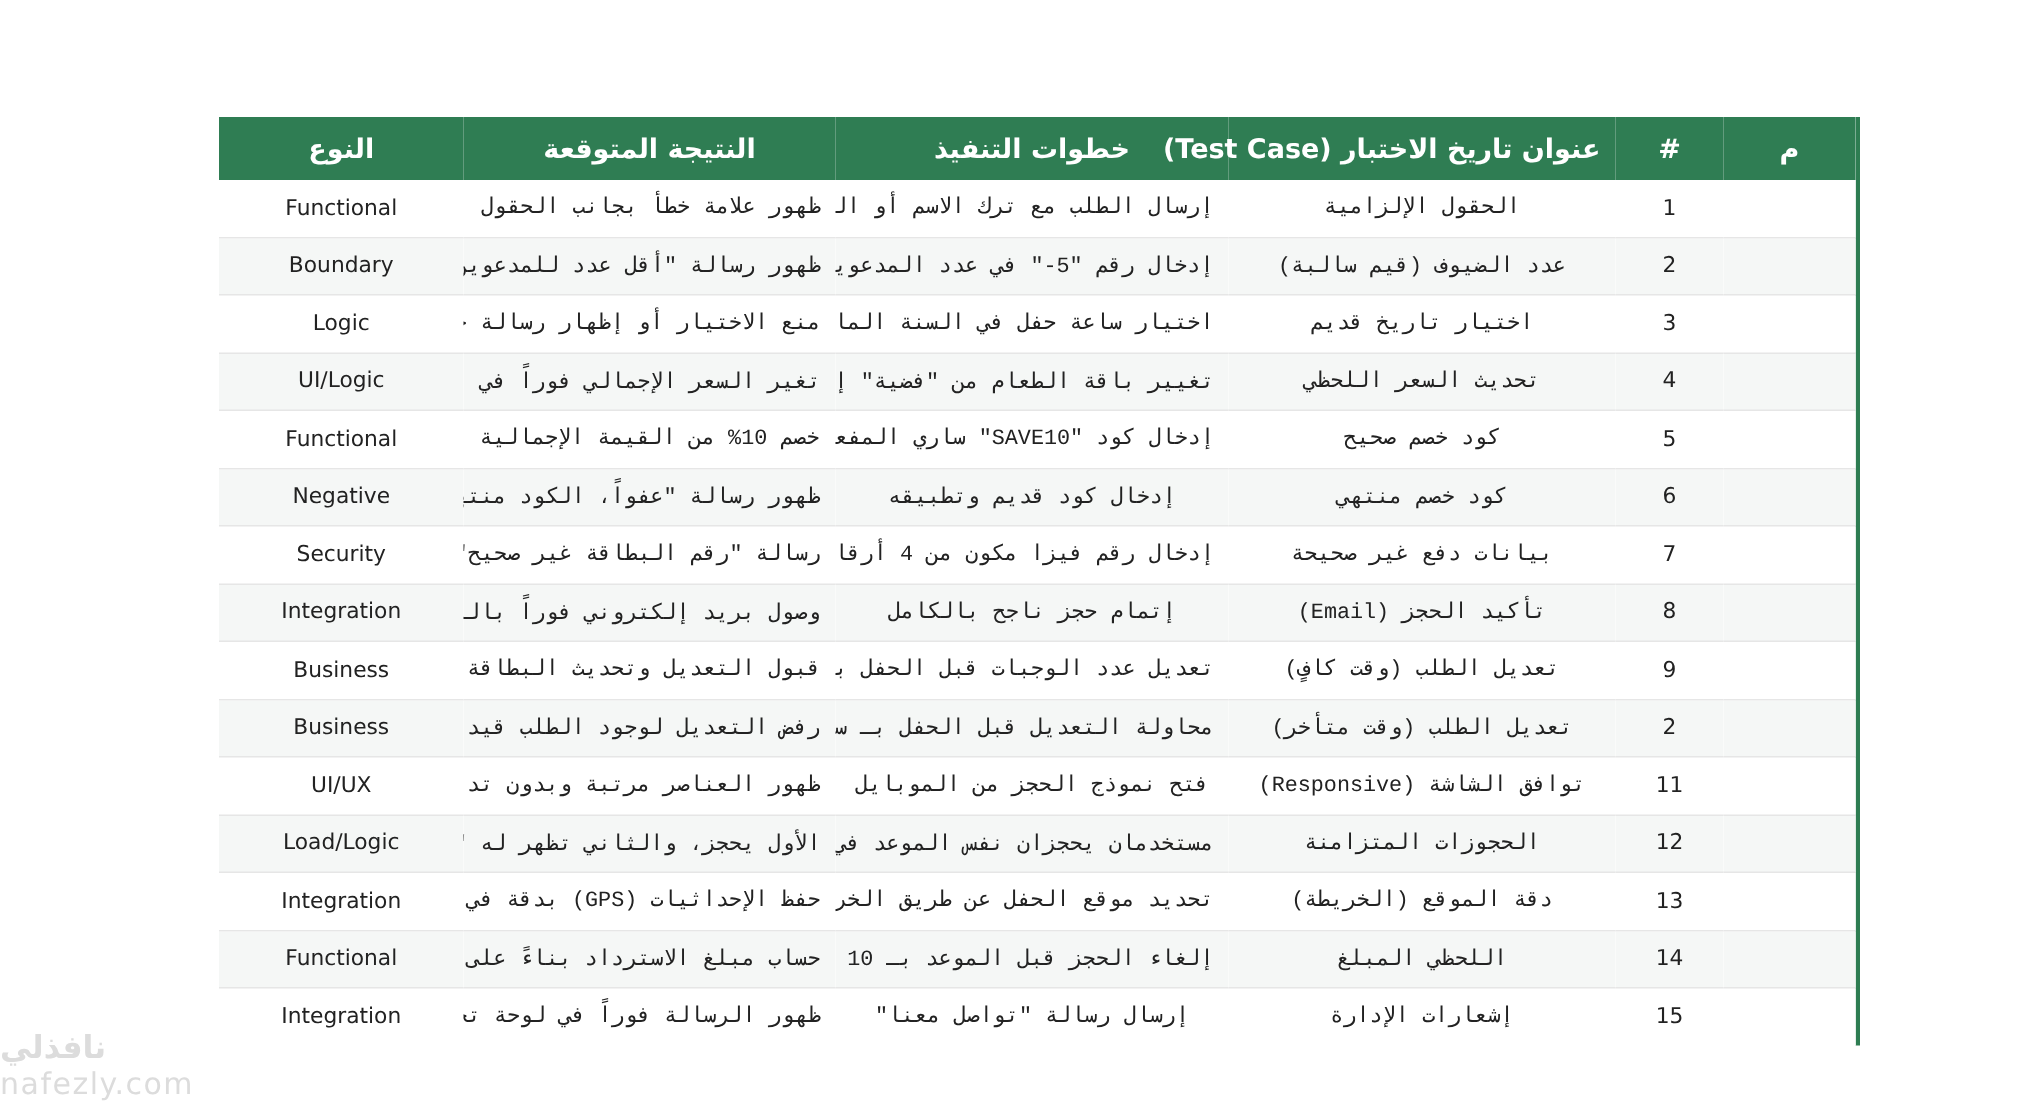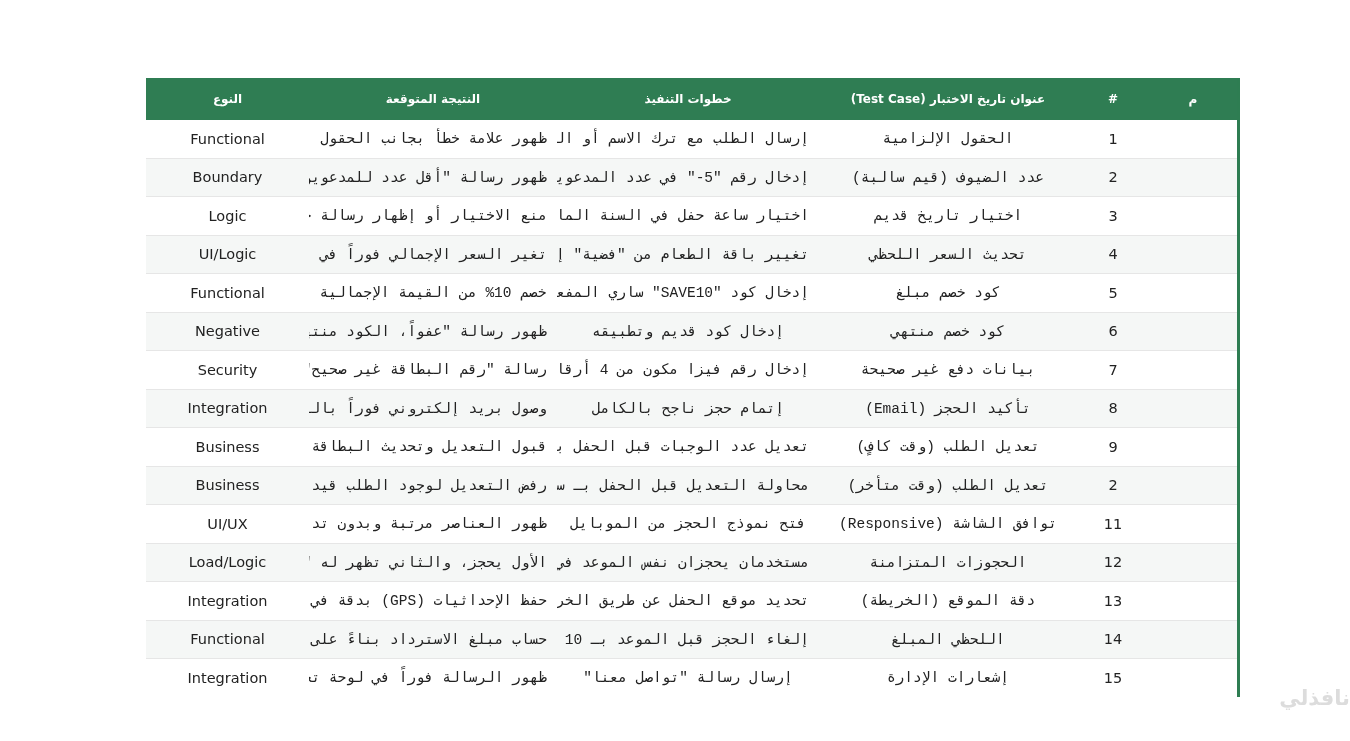--- a/index.html
+++ b/index.html
@@ -31,21 +31,21 @@
   table.tc {
     border-collapse: collapse;
     width: 100%;
     table-layout: fixed;
     background: #ffffff;
   }
 
   table.tc thead th {
     background: #2f7d53;
     color: #ffffff;
-    font-size: 12px;
+    font-size: 18px;
     font-weight: bold;
     height: 42px;
     padding: 0 10px;
     text-align: center;
     vertical-align: middle;
     white-space: nowrap;
   }
 
   table.tc tbody td {
     height: 37.5px;
@@ -94,21 +94,21 @@
   td.cell-expect {
     direction: rtl;
     font-family: Liberation Mono, monospace;
   }
 
   .watermark {
     position: absolute;
     left: 0;
     right: 0;
     top: 686px;
-    text-align: right;
+    text-align: left;
     color: #d9d9d9;
     user-select: none;
   }
   .watermark .wm-ar {
     font-size: 21px;
     font-weight: bold;
     letter-spacing: 1px;
     line-height: 24px;
     color: #dcdcdc;
   }
@@ -174,21 +174,21 @@
             <td></td>
             <td class="cell-num">4</td>
             <td class="cell-title">تحديث السعر اللحظي</td>
             <td class="cell-steps">تغيير باقة الطعام من "فضية" إلى "ذهبية"</td>
             <td class="cell-expect">تغير السعر الإجمالي فوراً في الصفحة</td>
             <td class="cell-type">UI/Logic</td>
           </tr>
           <tr>
             <td></td>
             <td class="cell-num">5</td>
-            <td class="cell-title">كود خصم مبلغ</td>
+            <td class="cell-title">كود خصم صحيح</td>
             <td class="cell-steps">إدخال كود "SAVE10" ساري المفعول</td>
             <td class="cell-expect">خصم 10% من القيمة الإجمالية</td>
             <td class="cell-type">Functional</td>
           </tr>
           <tr>
             <td></td>
             <td class="cell-num">6</td>
             <td class="cell-title">كود خصم منتهي</td>
             <td class="cell-steps">إدخال كود قديم وتطبيقه</td>
             <td class="cell-expect">ظهور رسالة "عفواً، الكود منتهي الصلاحية"</td>
@@ -265,15 +265,16 @@
             <td class="cell-steps">إرسال رسالة "تواصل معنا"</td>
             <td class="cell-expect">ظهور الرسالة فوراً في لوحة تحكم الأدمن</td>
             <td class="cell-type">Integration</td>
           </tr>
         </tbody>
     </table>
   </div>
 
   <div class="watermark">
     <div class="wm-ar">نافذلي</div>
+    <div class="wm-en">nafezly.com</div>
   </div>
 
 </div>
 
 </body></html>

